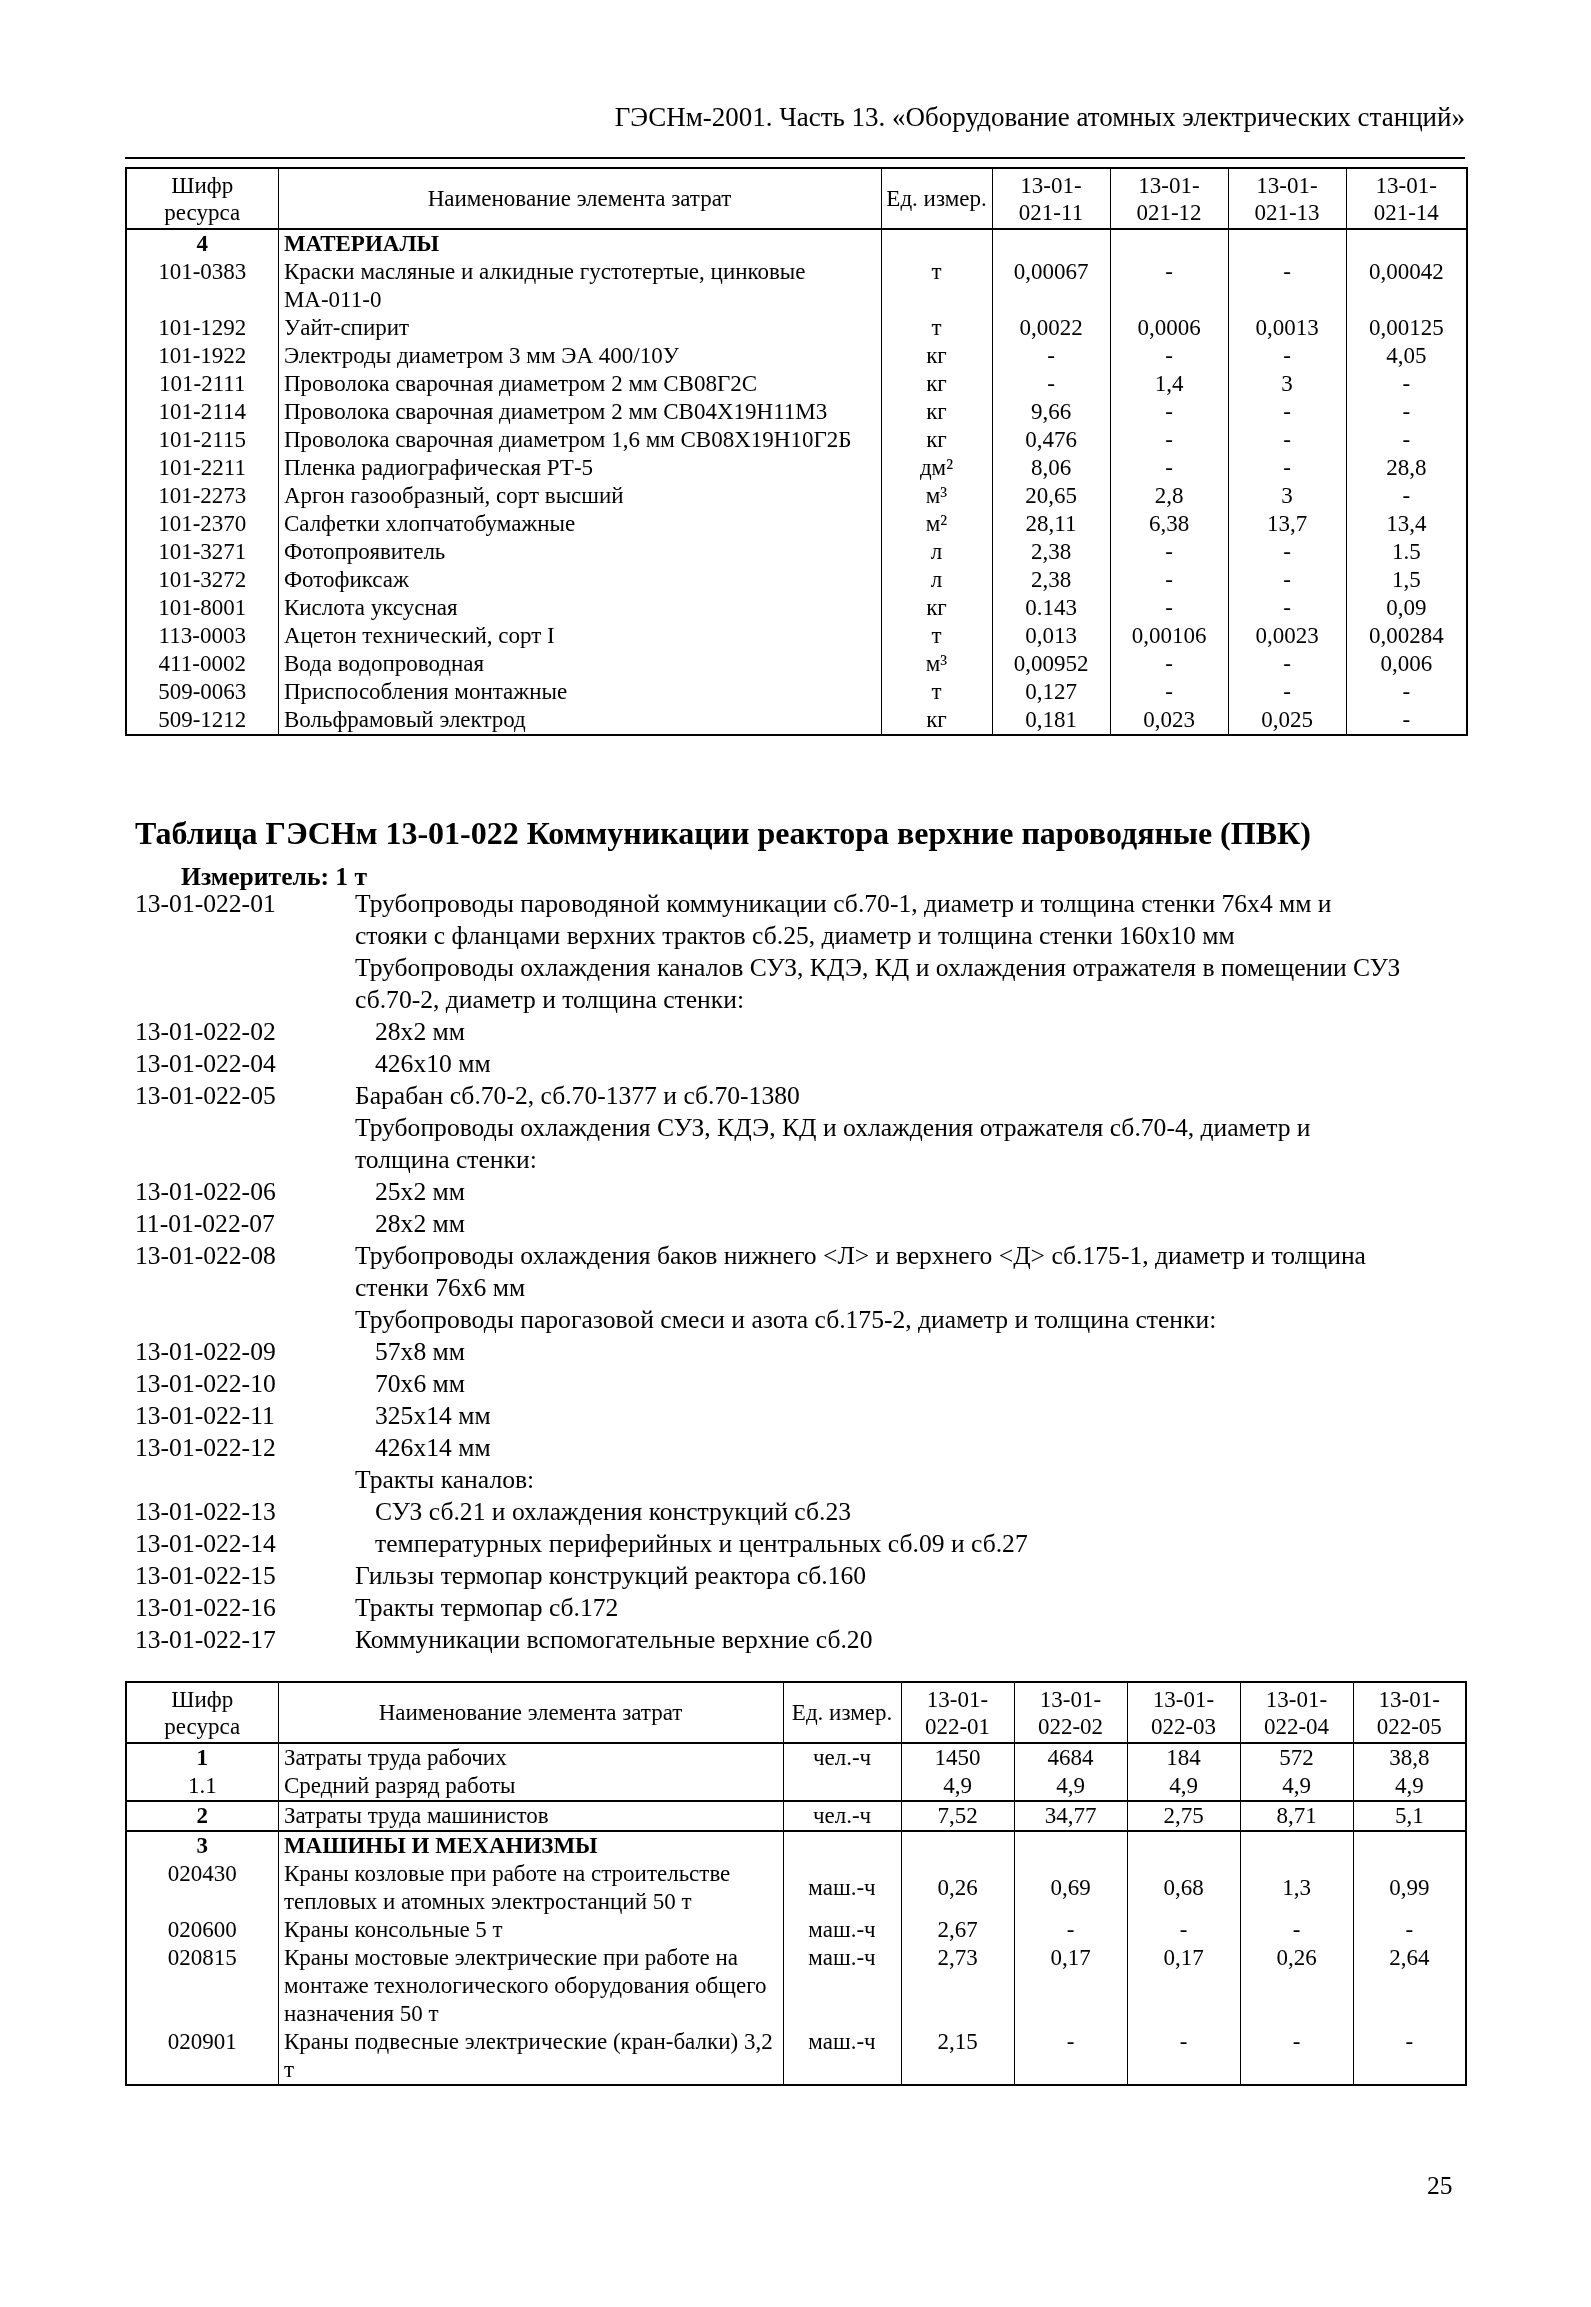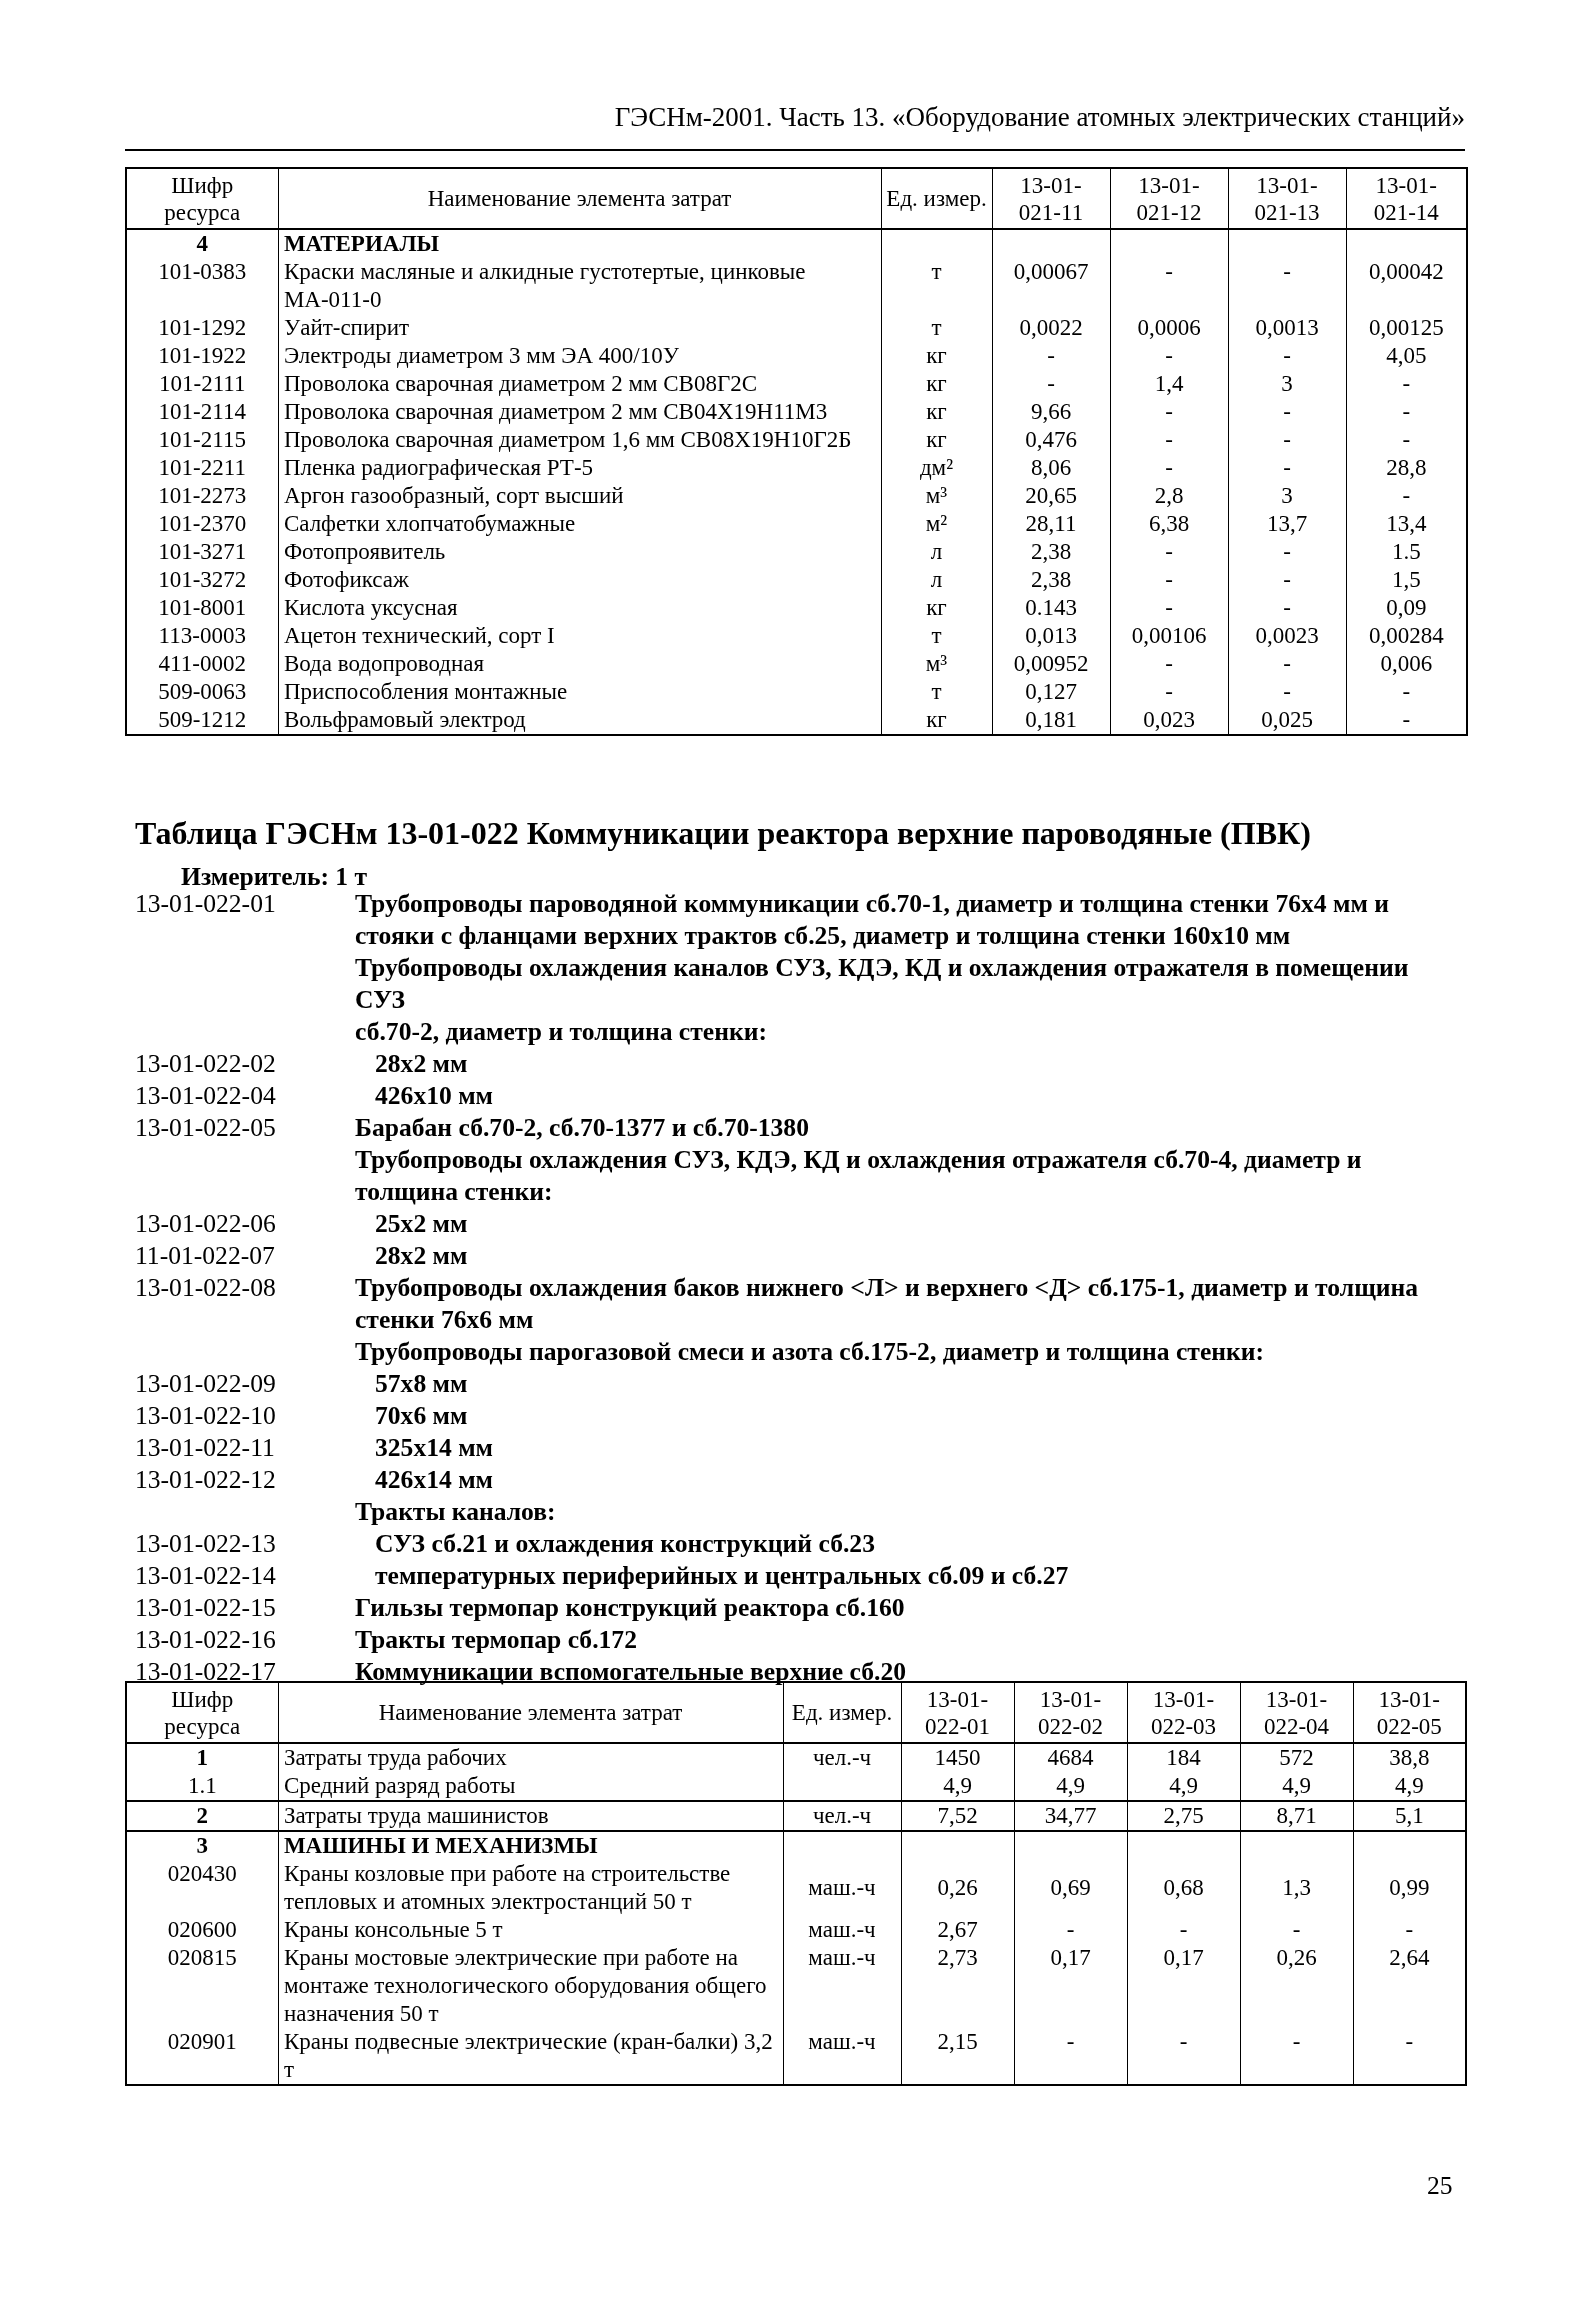--- a/index.html
+++ b/index.html
@@ -3,21 +3,21 @@
 <meta charset="utf-8">
 <style>
   html, body { margin: 0; padding: 0; background: #ffffff; }
   body {
     width: 1591px; height: 2307px; position: relative; overflow: hidden;
     font-family: "Liberation Serif", "DejaVu Serif", serif; color: #000;
   }
   .running-header {
     position: absolute; left: 125px; top: 101px; width: 1340px;
     text-align: right; font-size: 27px; line-height: 32px;
-    border-bottom: 2.7px solid #000; padding-bottom: 16px;
+    border-bottom: 2.7px solid #000; padding-bottom: 24px;
   }
   table.norm {
     position: absolute; left: 125px; border-collapse: collapse;
     font-size: 23px; line-height: 28px; table-layout: fixed;
   }
   table.norm td, table.norm th {
     border-left: 1.3px solid #000; border-right: 1.3px solid #000;
     padding: 0 5.4px; vertical-align: top; font-weight: normal;
   }
   table.norm { border-top: 2.7px solid #000; border-bottom: 2.7px solid #000; border-left: 2px solid #000; border-right: 2px solid #000; padding-left: 12px; }
@@ -31,21 +31,21 @@
   .valign-mid td.unit, .valign-mid td.val { vertical-align: middle; }
 
   .table-title {
     position: absolute; left: 135px; top: 814px; font-size: 32px; font-weight: bold;
     line-height: 39px;
   }
   .measurer { position: absolute; left: 181px; top: 862px; font-size: 25.6px; font-weight: bold; }
   .items { position: absolute; left: 135px; top: 888px; width: 1320px; font-size: 25.6px; line-height: 32px; }
   .item { display: flex; gap: 25px; }
   .item .icode { width: 195px; flex: none; }
-  .item .itext { flex: 1; font-weight: bold; }
+  .item .itext { flex: 1; }
   .item.sub .itext { padding-left: 20px; }
   .page-number { position: absolute; left: 1427px; top: 2171px; font-size: 25.6px; }
 </style>
 </head>
 <body>
 
 <div class="running-header">ГЭСНм-2001. Часть 13. «Оборудование атомных электрических станций»</div>
 
 <table class="norm" id="t1">
   <colgroup>

